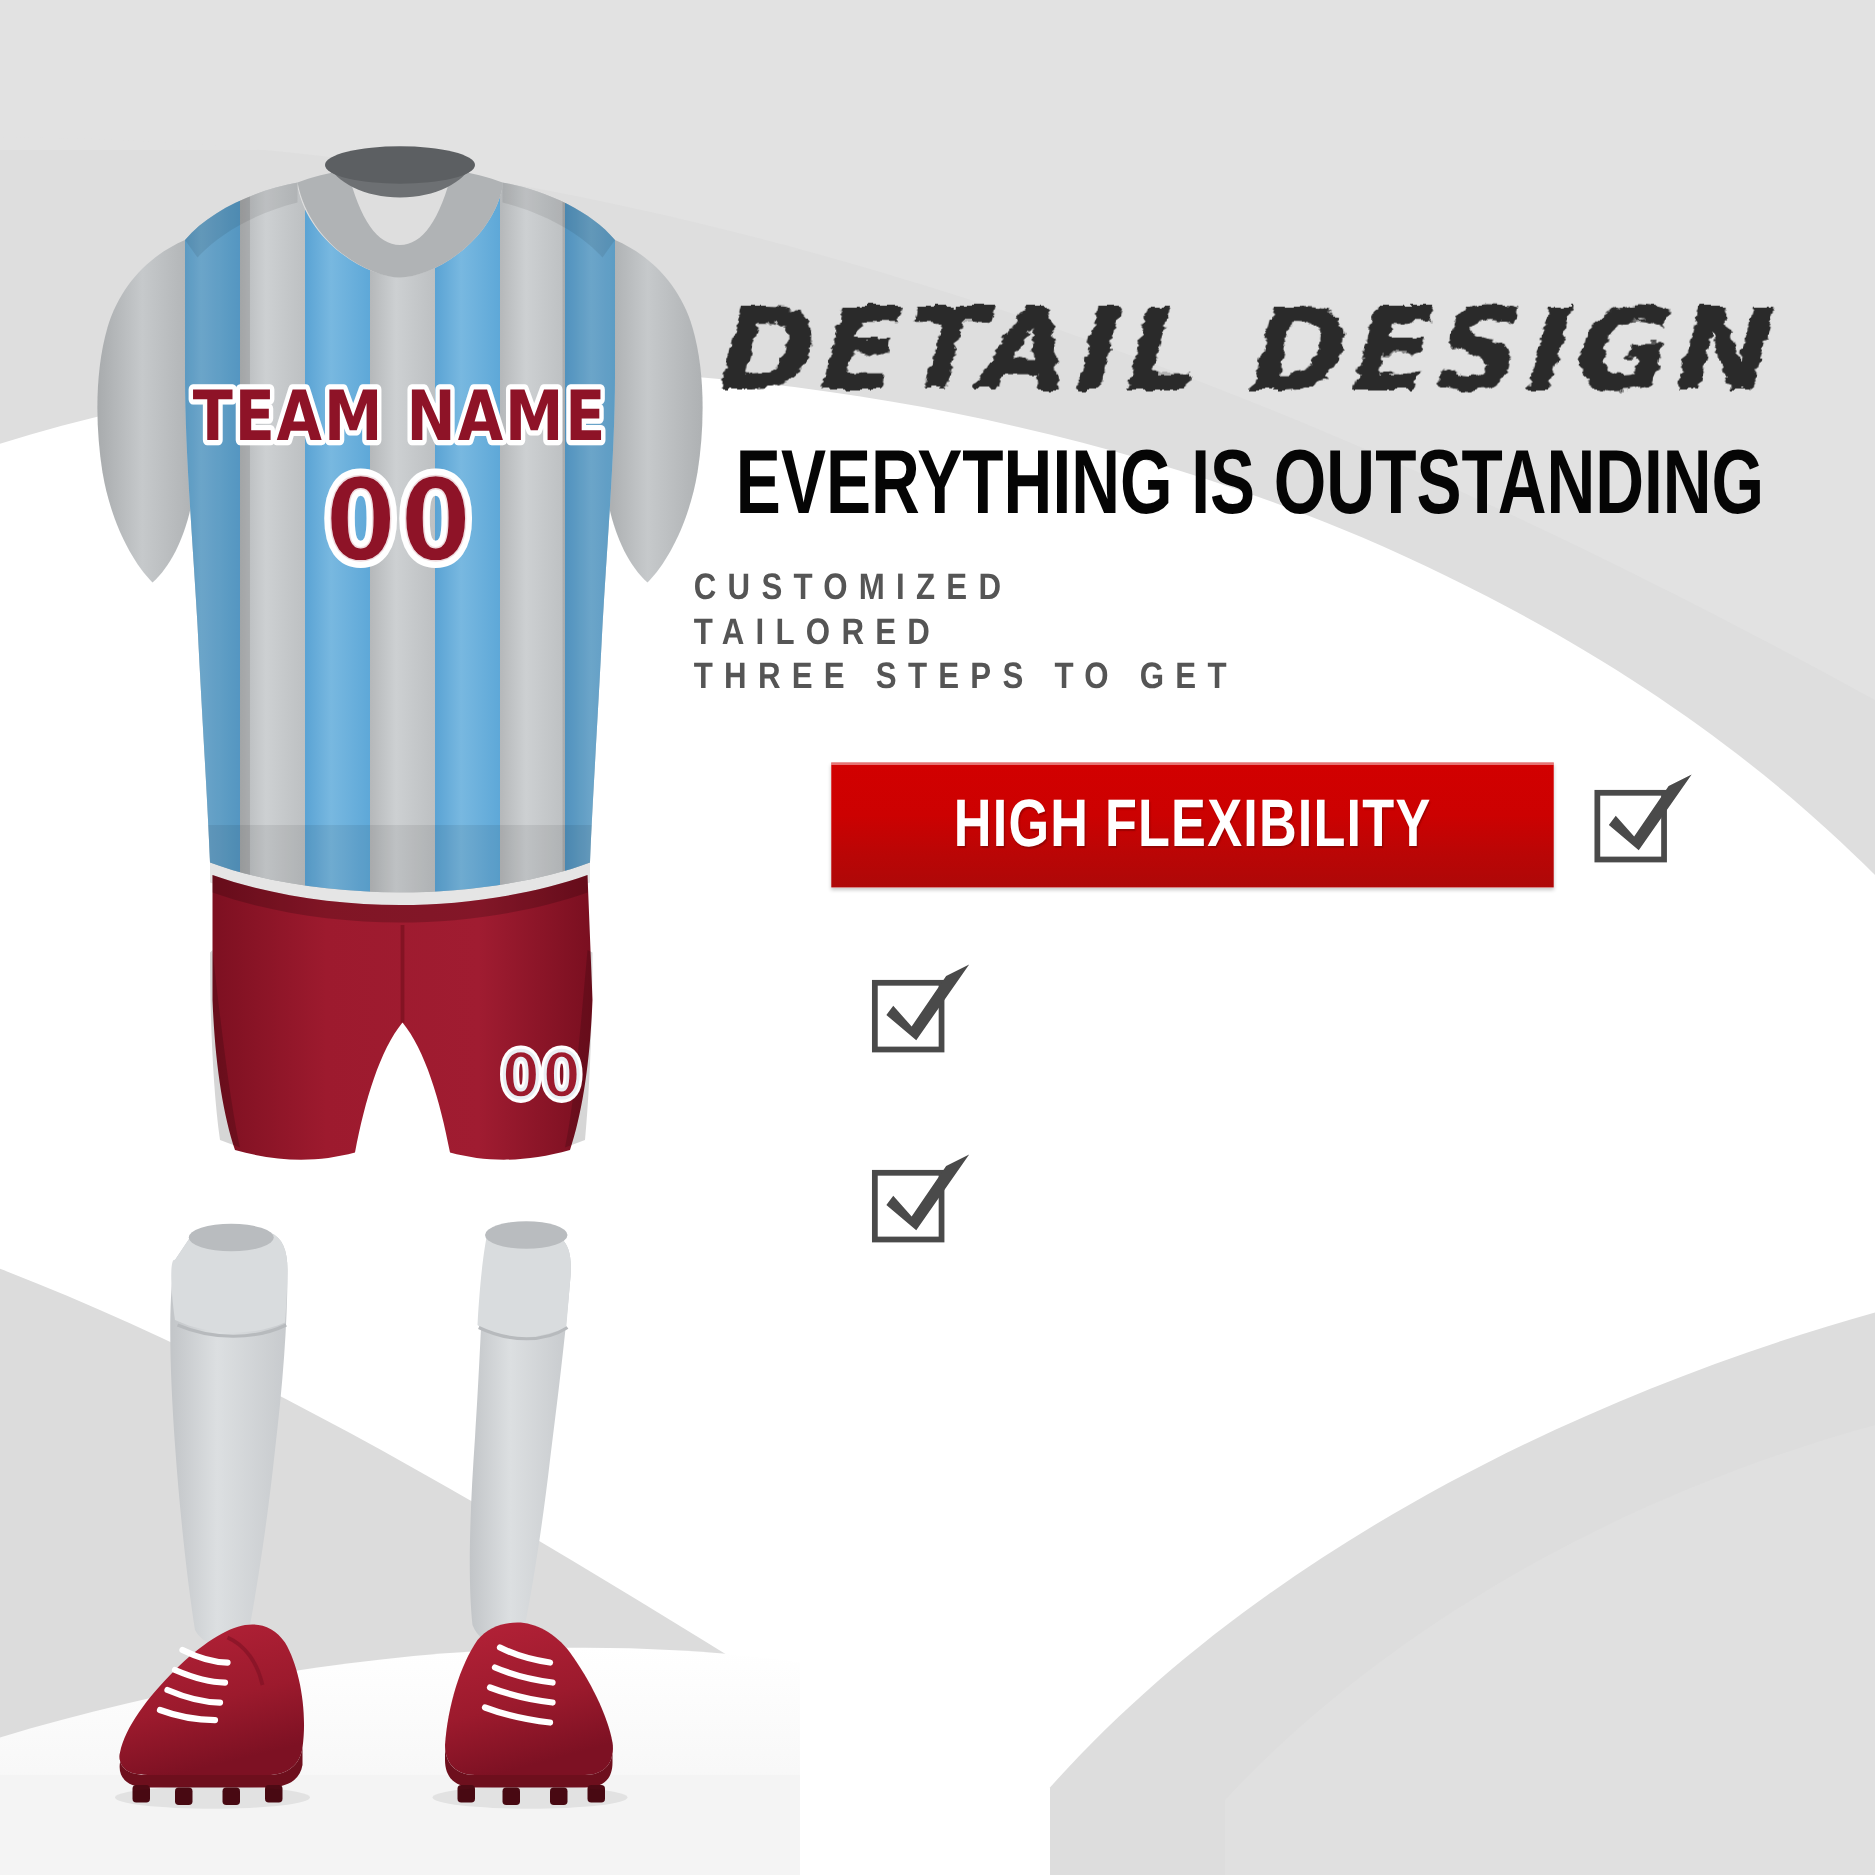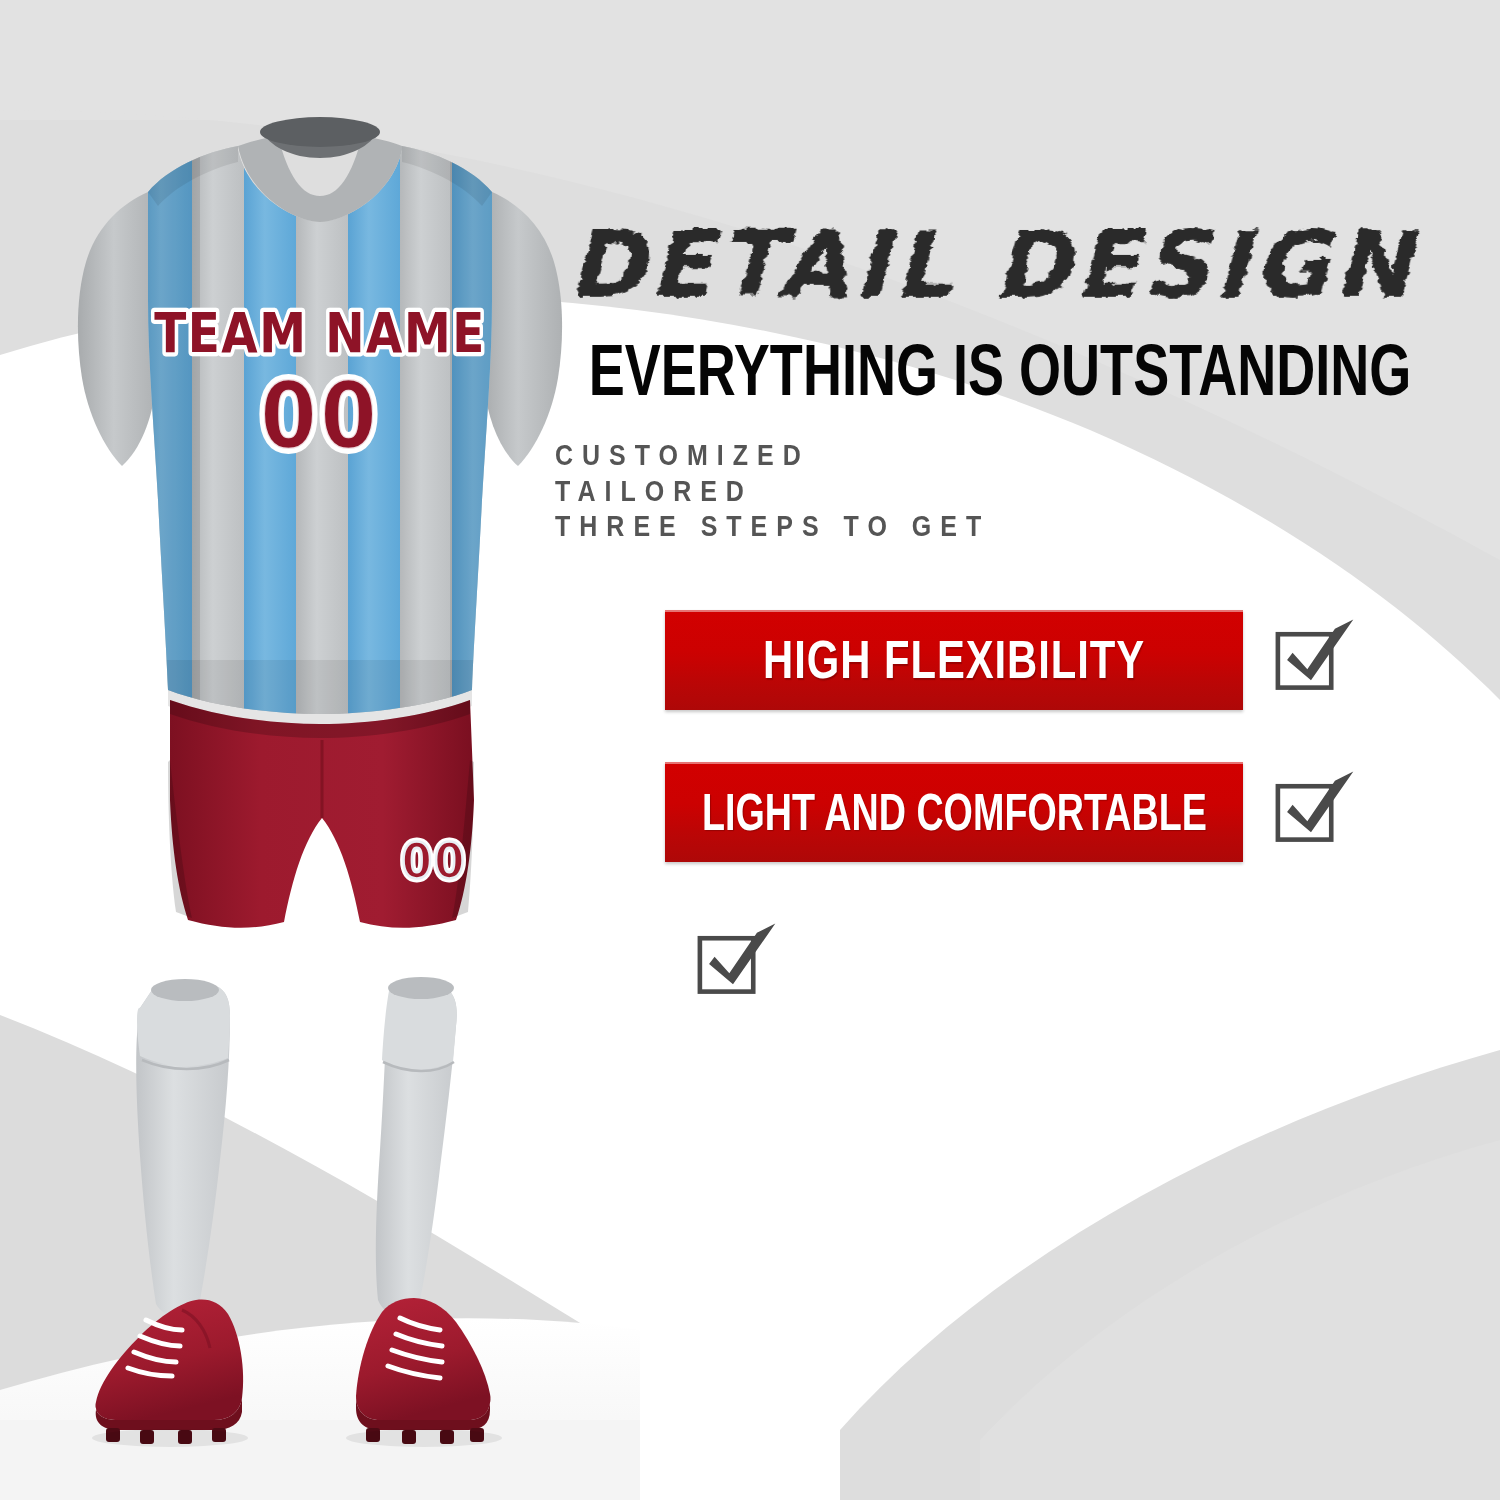--- a/index.html
+++ b/index.html
@@ -12,21 +12,21 @@
   #stage{position:absolute;inset:0;width:1500px;height:1500px;overflow:hidden;}
 
   
   .bg-layer{position:absolute;inset:0;width:1500px;height:1500px;}
 
   
   .product{position:absolute;left:0;top:0;width:640px;height:1500px;}
 
   
   .content{
-    position:absolute;left:555px;top:220px;width:890px;
+    position:absolute;left:555px;top:235px;width:890px;
   }
   .title-grunge{
     font-family:"DejaVu Sans", sans-serif;
     font-weight:bold;
     font-size:92px;
     letter-spacing:5px;
     color:#2b2b2b;
     text-align:center;
     line-height:1;
     font-style:italic;
@@ -360,23 +360,20 @@
       </div>
       <div class="check-wrap">
         <svg viewBox="0 0 100 100" width="92" height="92">
           <rect x="14" y="22" width="58" height="58" fill="none" stroke="#4a4a4a" stroke-width="5"></rect>
           <path d="M24,50 L30,42 L46,60 L76,16 L96,6 L50,72 Z" fill="#4a4a4a"></path>
         </svg>
       </div>
     </div>
 
     <div class="feature-row">
-      <div class="feature-bar">
-        <span class="feature-label tight">LIGHT AND COMFORTABLE</span>
-      </div>
       <div class="check-wrap">
         <svg viewBox="0 0 100 100" width="92" height="92">
           <rect x="14" y="22" width="58" height="58" fill="none" stroke="#4a4a4a" stroke-width="5"></rect>
           <path d="M24,50 L30,42 L46,60 L76,16 L96,6 L50,72 Z" fill="#4a4a4a"></path>
         </svg>
       </div>
     </div>
 
     <div class="feature-row">
       <div class="check-wrap">

